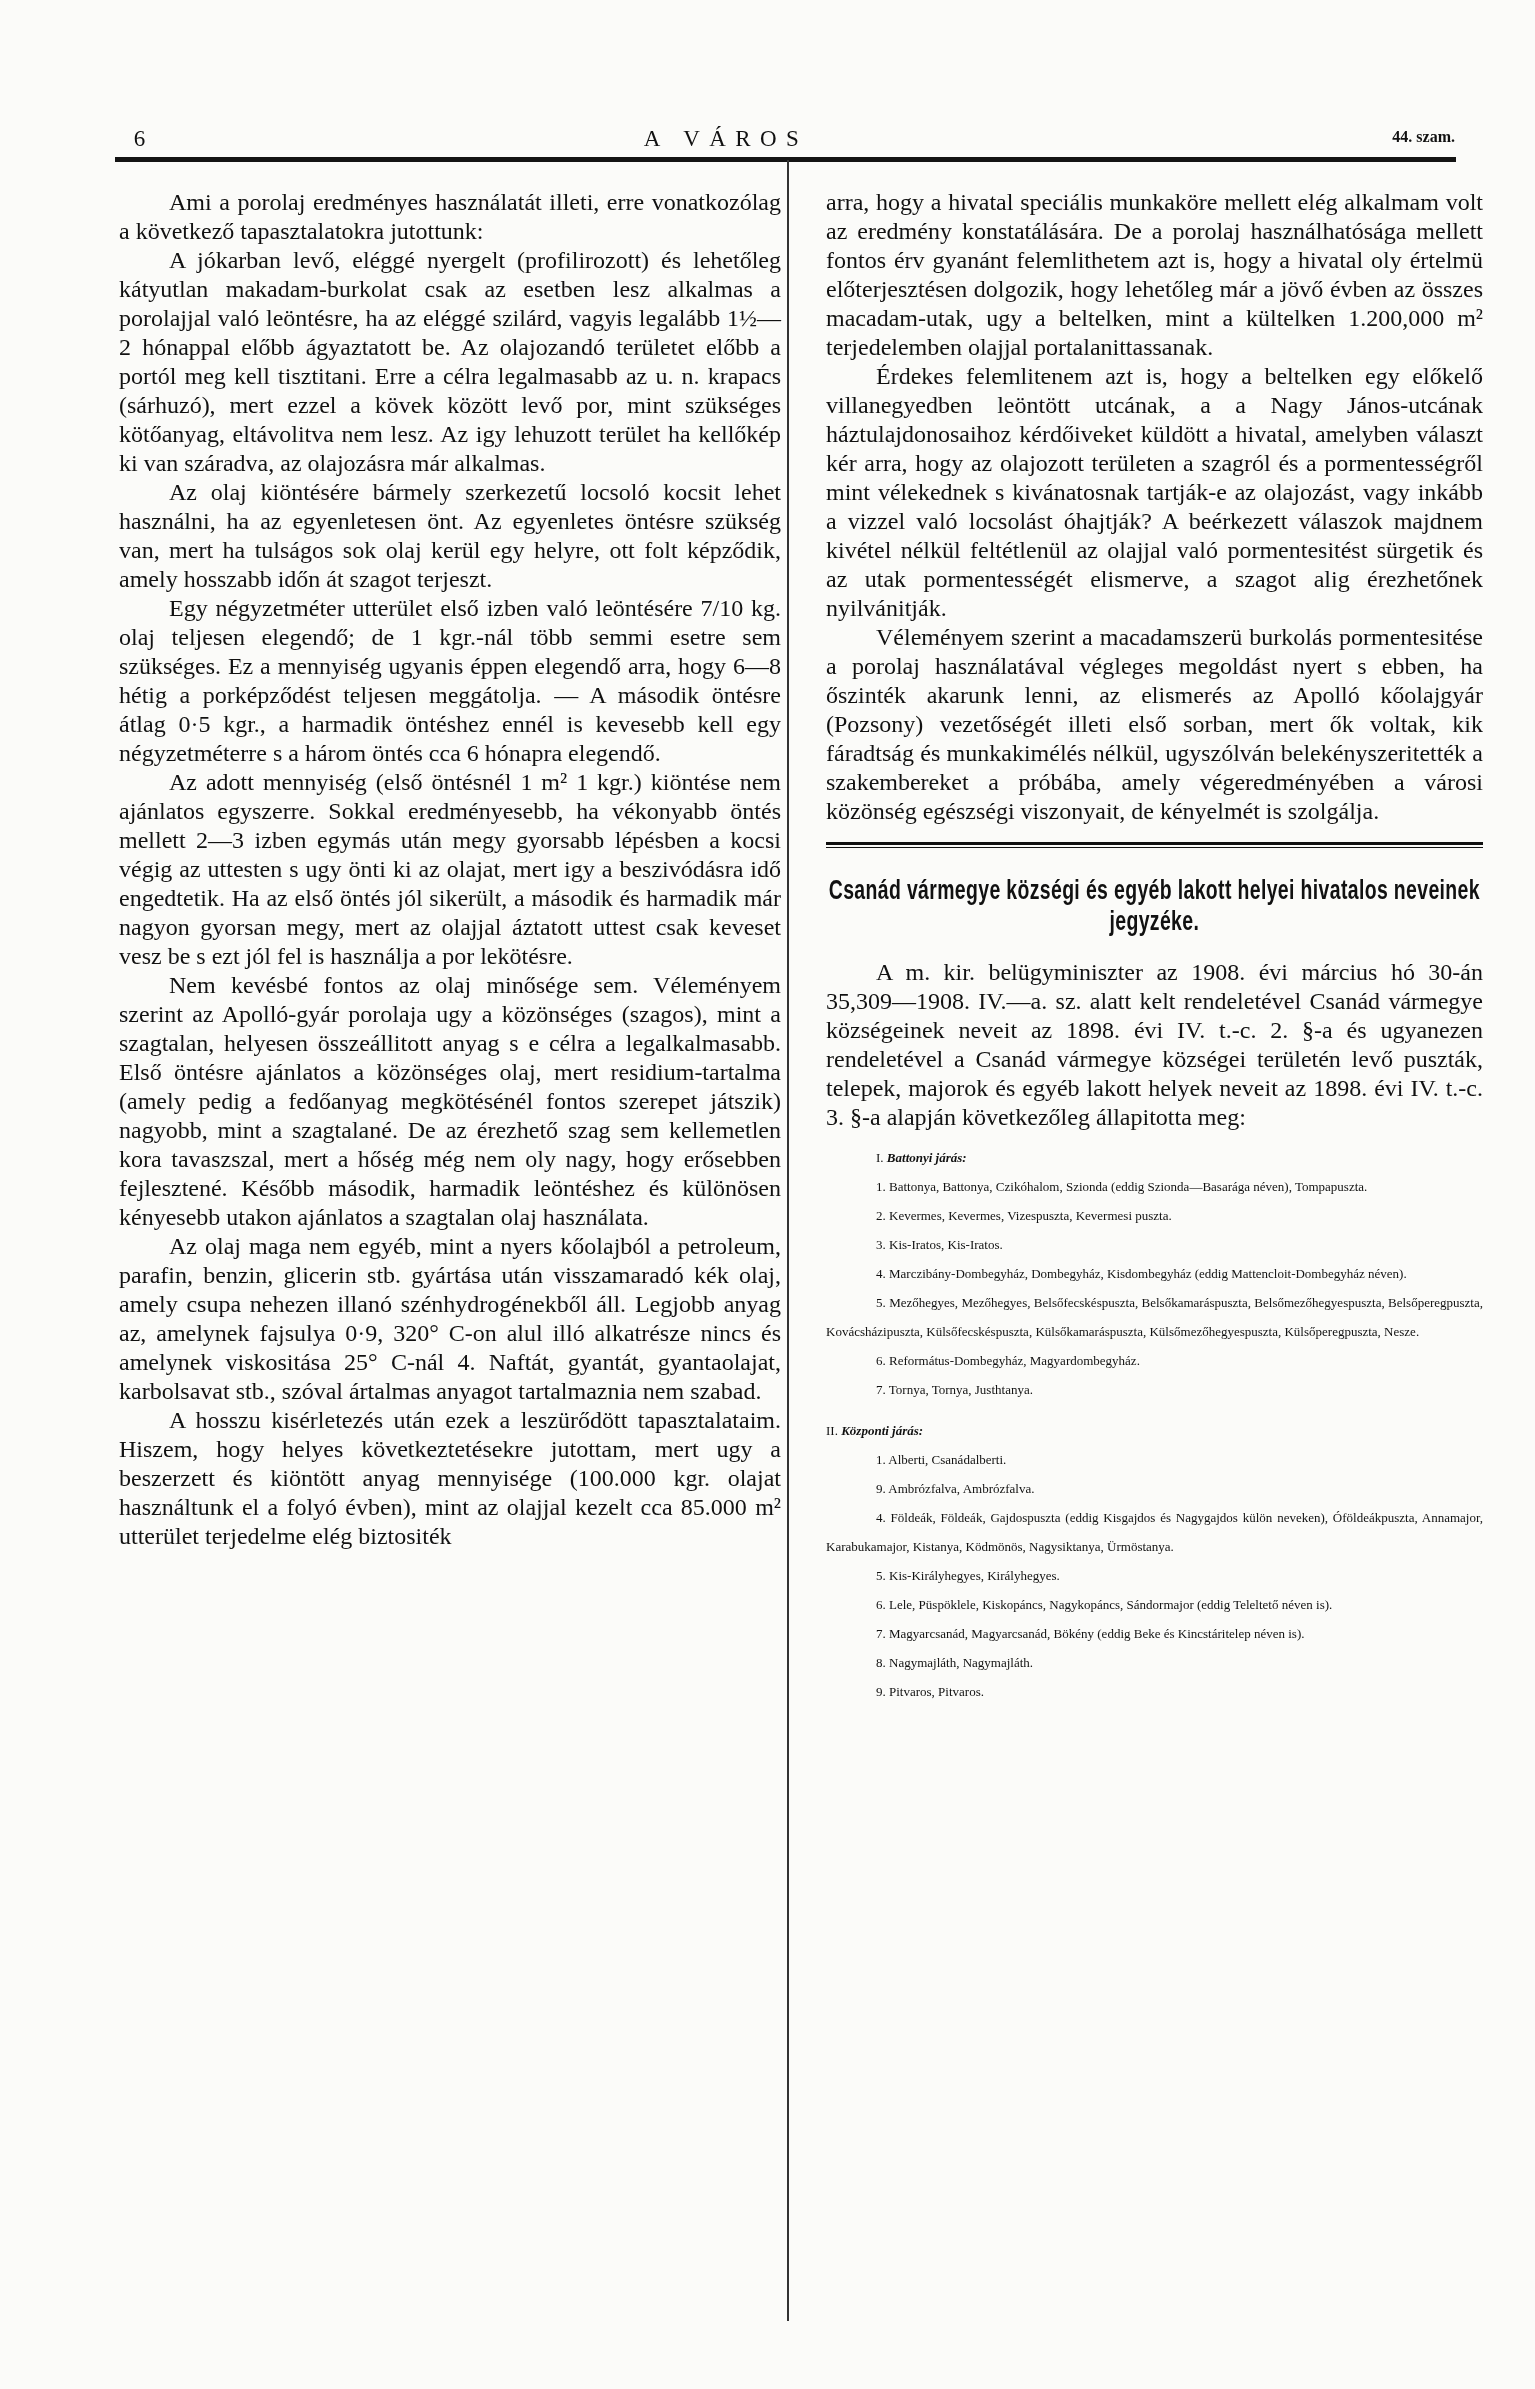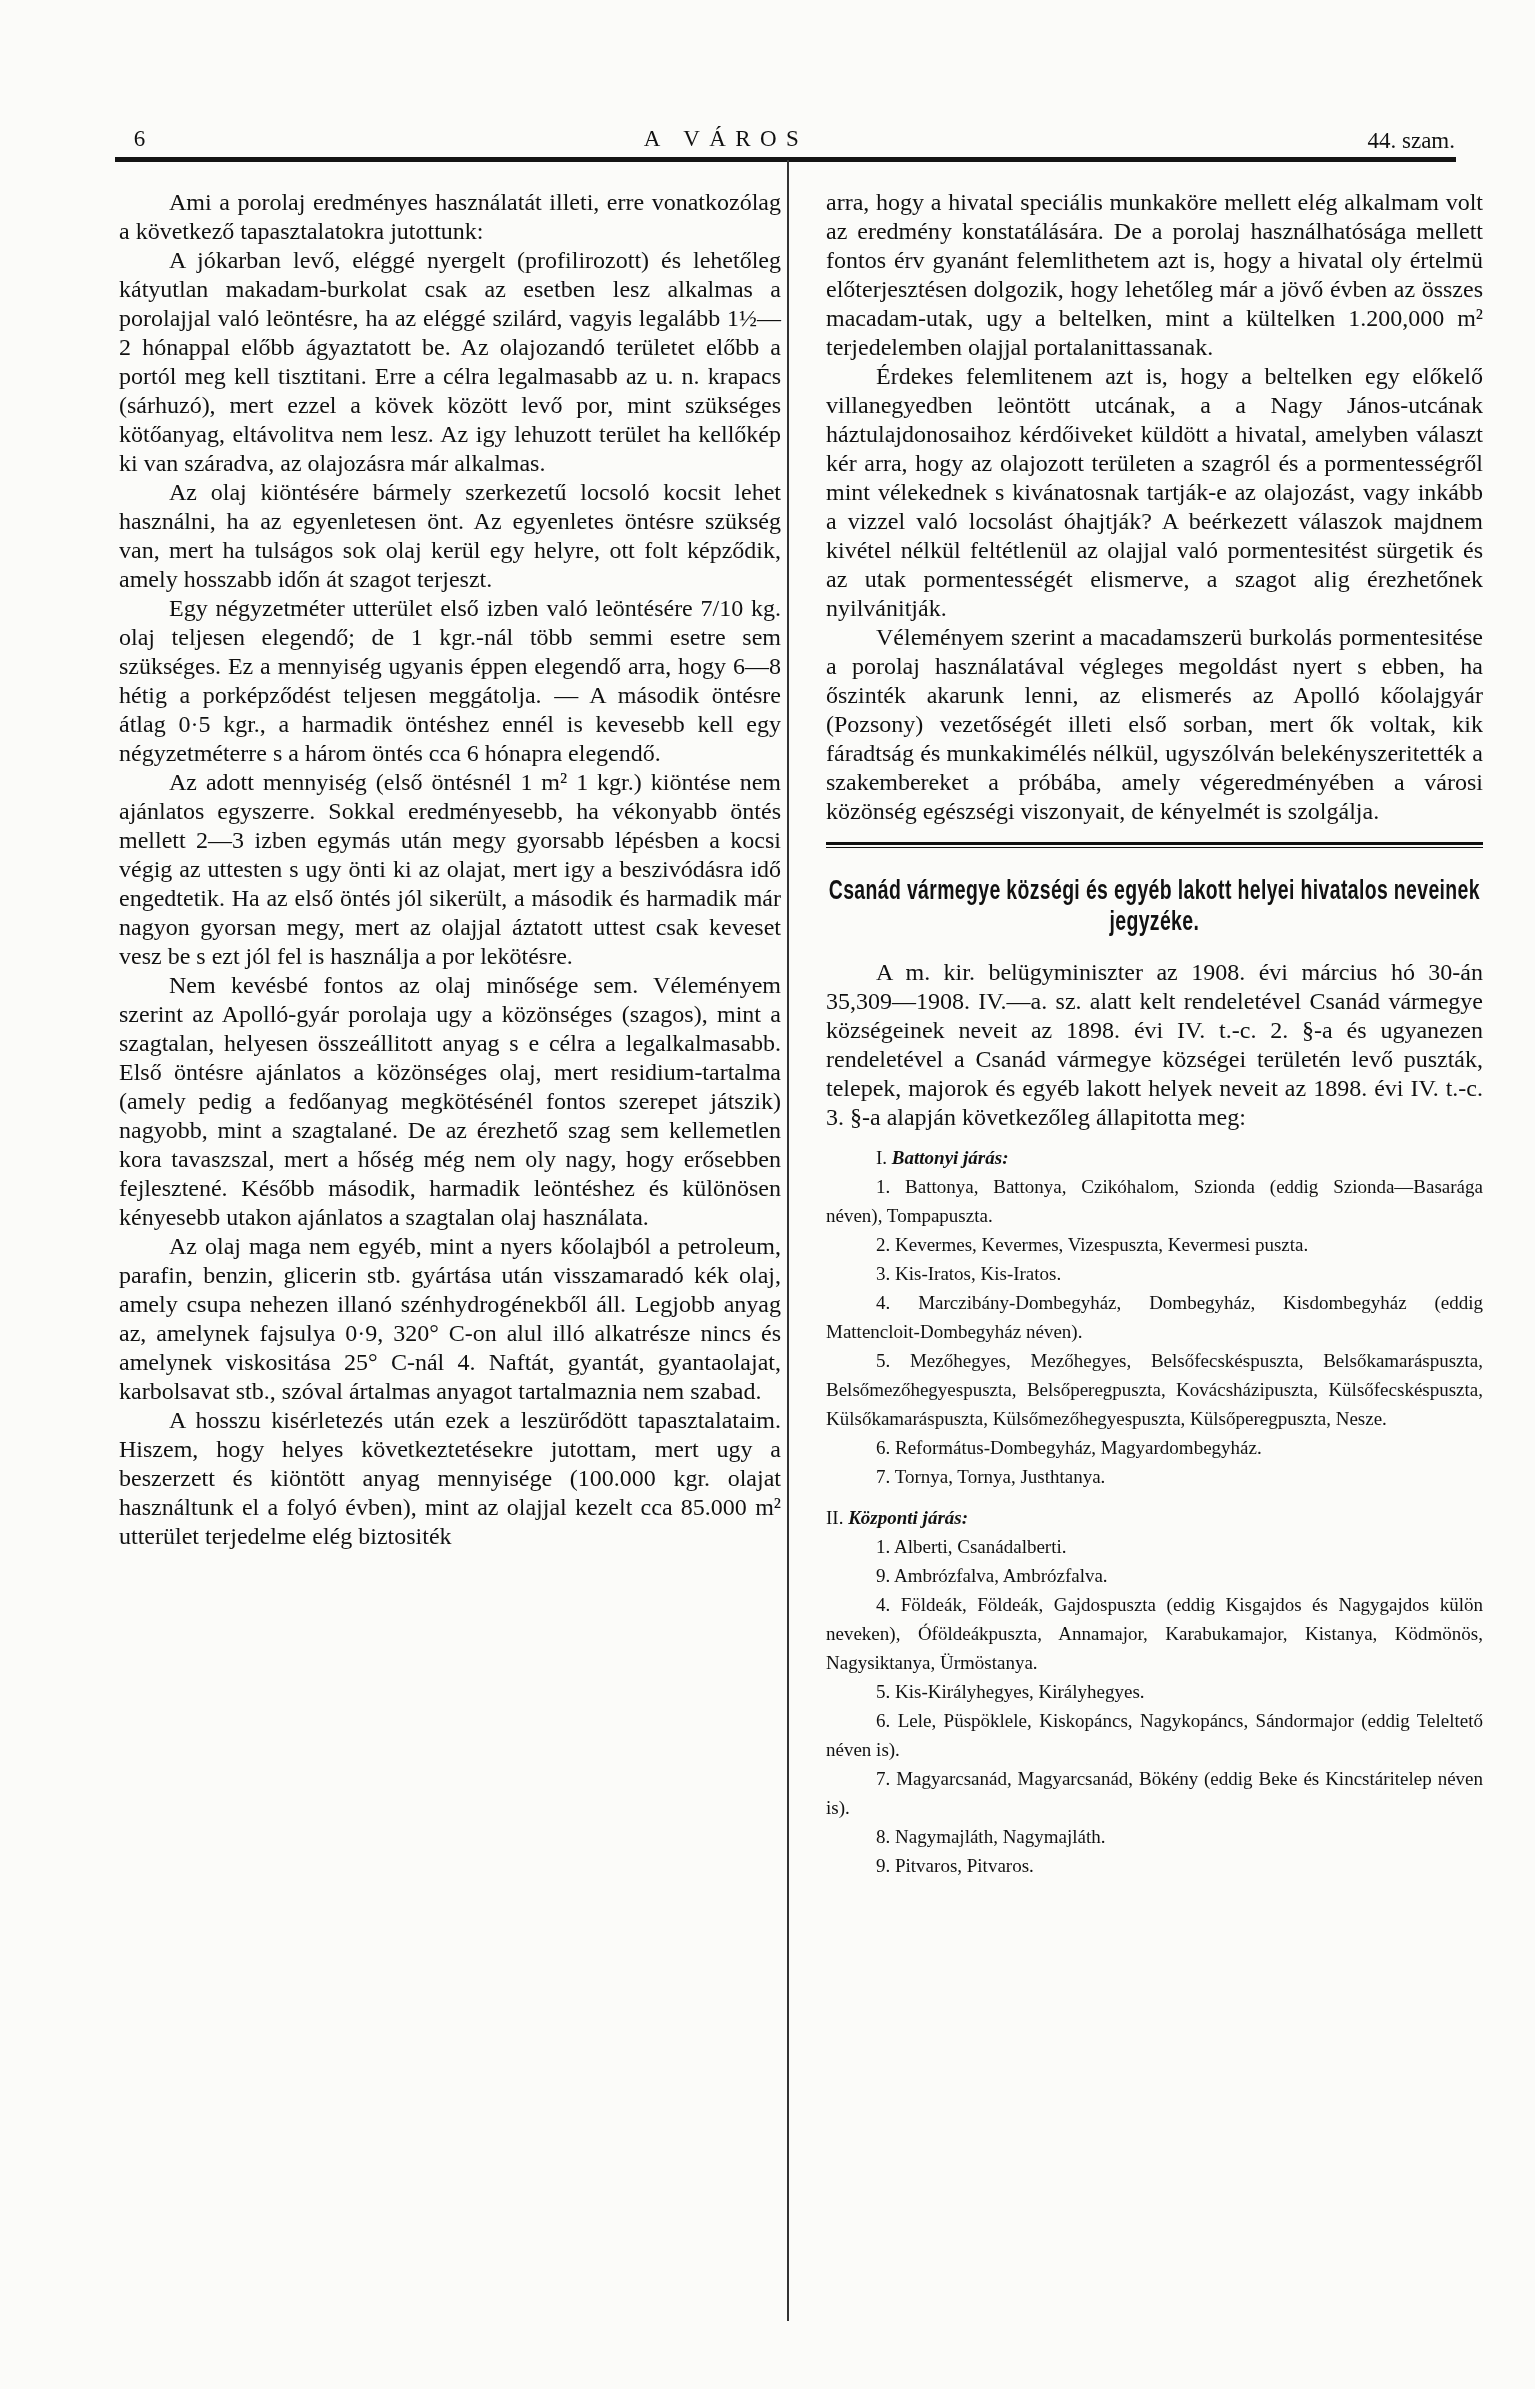--- a/index.html
+++ b/index.html
@@ -3,35 +3,35 @@
 <meta charset="utf-8">
 <style>
   html, body { margin:0; padding:0; }
   body {
     width:1535px; height:2389px; background:#fbfbf9; position:relative; overflow:hidden;
     font-family:"Liberation Serif","DejaVu Serif",serif; color:#111;
   }
   .header { position:absolute; top:126px; left:118px; width:1337px; height:31px; font-size:23px; }
   .header .pnum { position:absolute; left:15.7px; top:0; }
   .header .title { position:absolute; left:0; right:16px; top:0; text-align:center; letter-spacing:9.4px; padding-right:105px; }
-  .header .issue { position:absolute; right:0; top:2.1px; font-size:23px; font-weight:normal; }
+  .header .issue { position:absolute; right:0; top:2.1px; font-size:16px; font-weight:bold; }
   .rule { position:absolute; top:157px; left:115px; width:1341px; height:4.7px; background:#141414; }
   .coldiv { position:absolute; top:160px; left:787px; width:1.6px; height:2161px; background:#333; }
   .col { position:absolute; top:188px; font-size:24px; line-height:29px; text-align:justify; hyphens:manual; }
   .col.left { left:119px; width:662px; }
   .col.right { left:806px; width:657px;margin-left:20px; }
   .col p { margin:0; text-indent:50px; }
   .col p.noindent { text-indent:0; }
   .dbl { margin:15.7px 0 27px 0; border-top:3.1px solid #111; height:2.1px; border-bottom:1.6px solid #111; }
   .headline {
     font-family:"Liberation Sans","DejaVu Sans",sans-serif; font-weight:bold; font-size:27px;
     line-height:31px; text-align:center; transform:scaleX(0.72); transform-origin:center;
     width:138%; margin-left:-19%; margin-bottom:21px; letter-spacing:0.5px;
   }
-  .list { font-size:19px; line-height:29px; }
+  .list { font-size:13px; line-height:29px; }
   .list p { text-indent:50px; }
   .list .sect { text-indent:50px; font-style:normal; margin-top:11.5px; }
   .list .sect.center { text-indent:0; }
   .list .sect i { font-style:italic; font-weight:bold; }
 </style>
 </head>
 <body>
 
 <div class="header">
   <span class="pnum">6</span>

